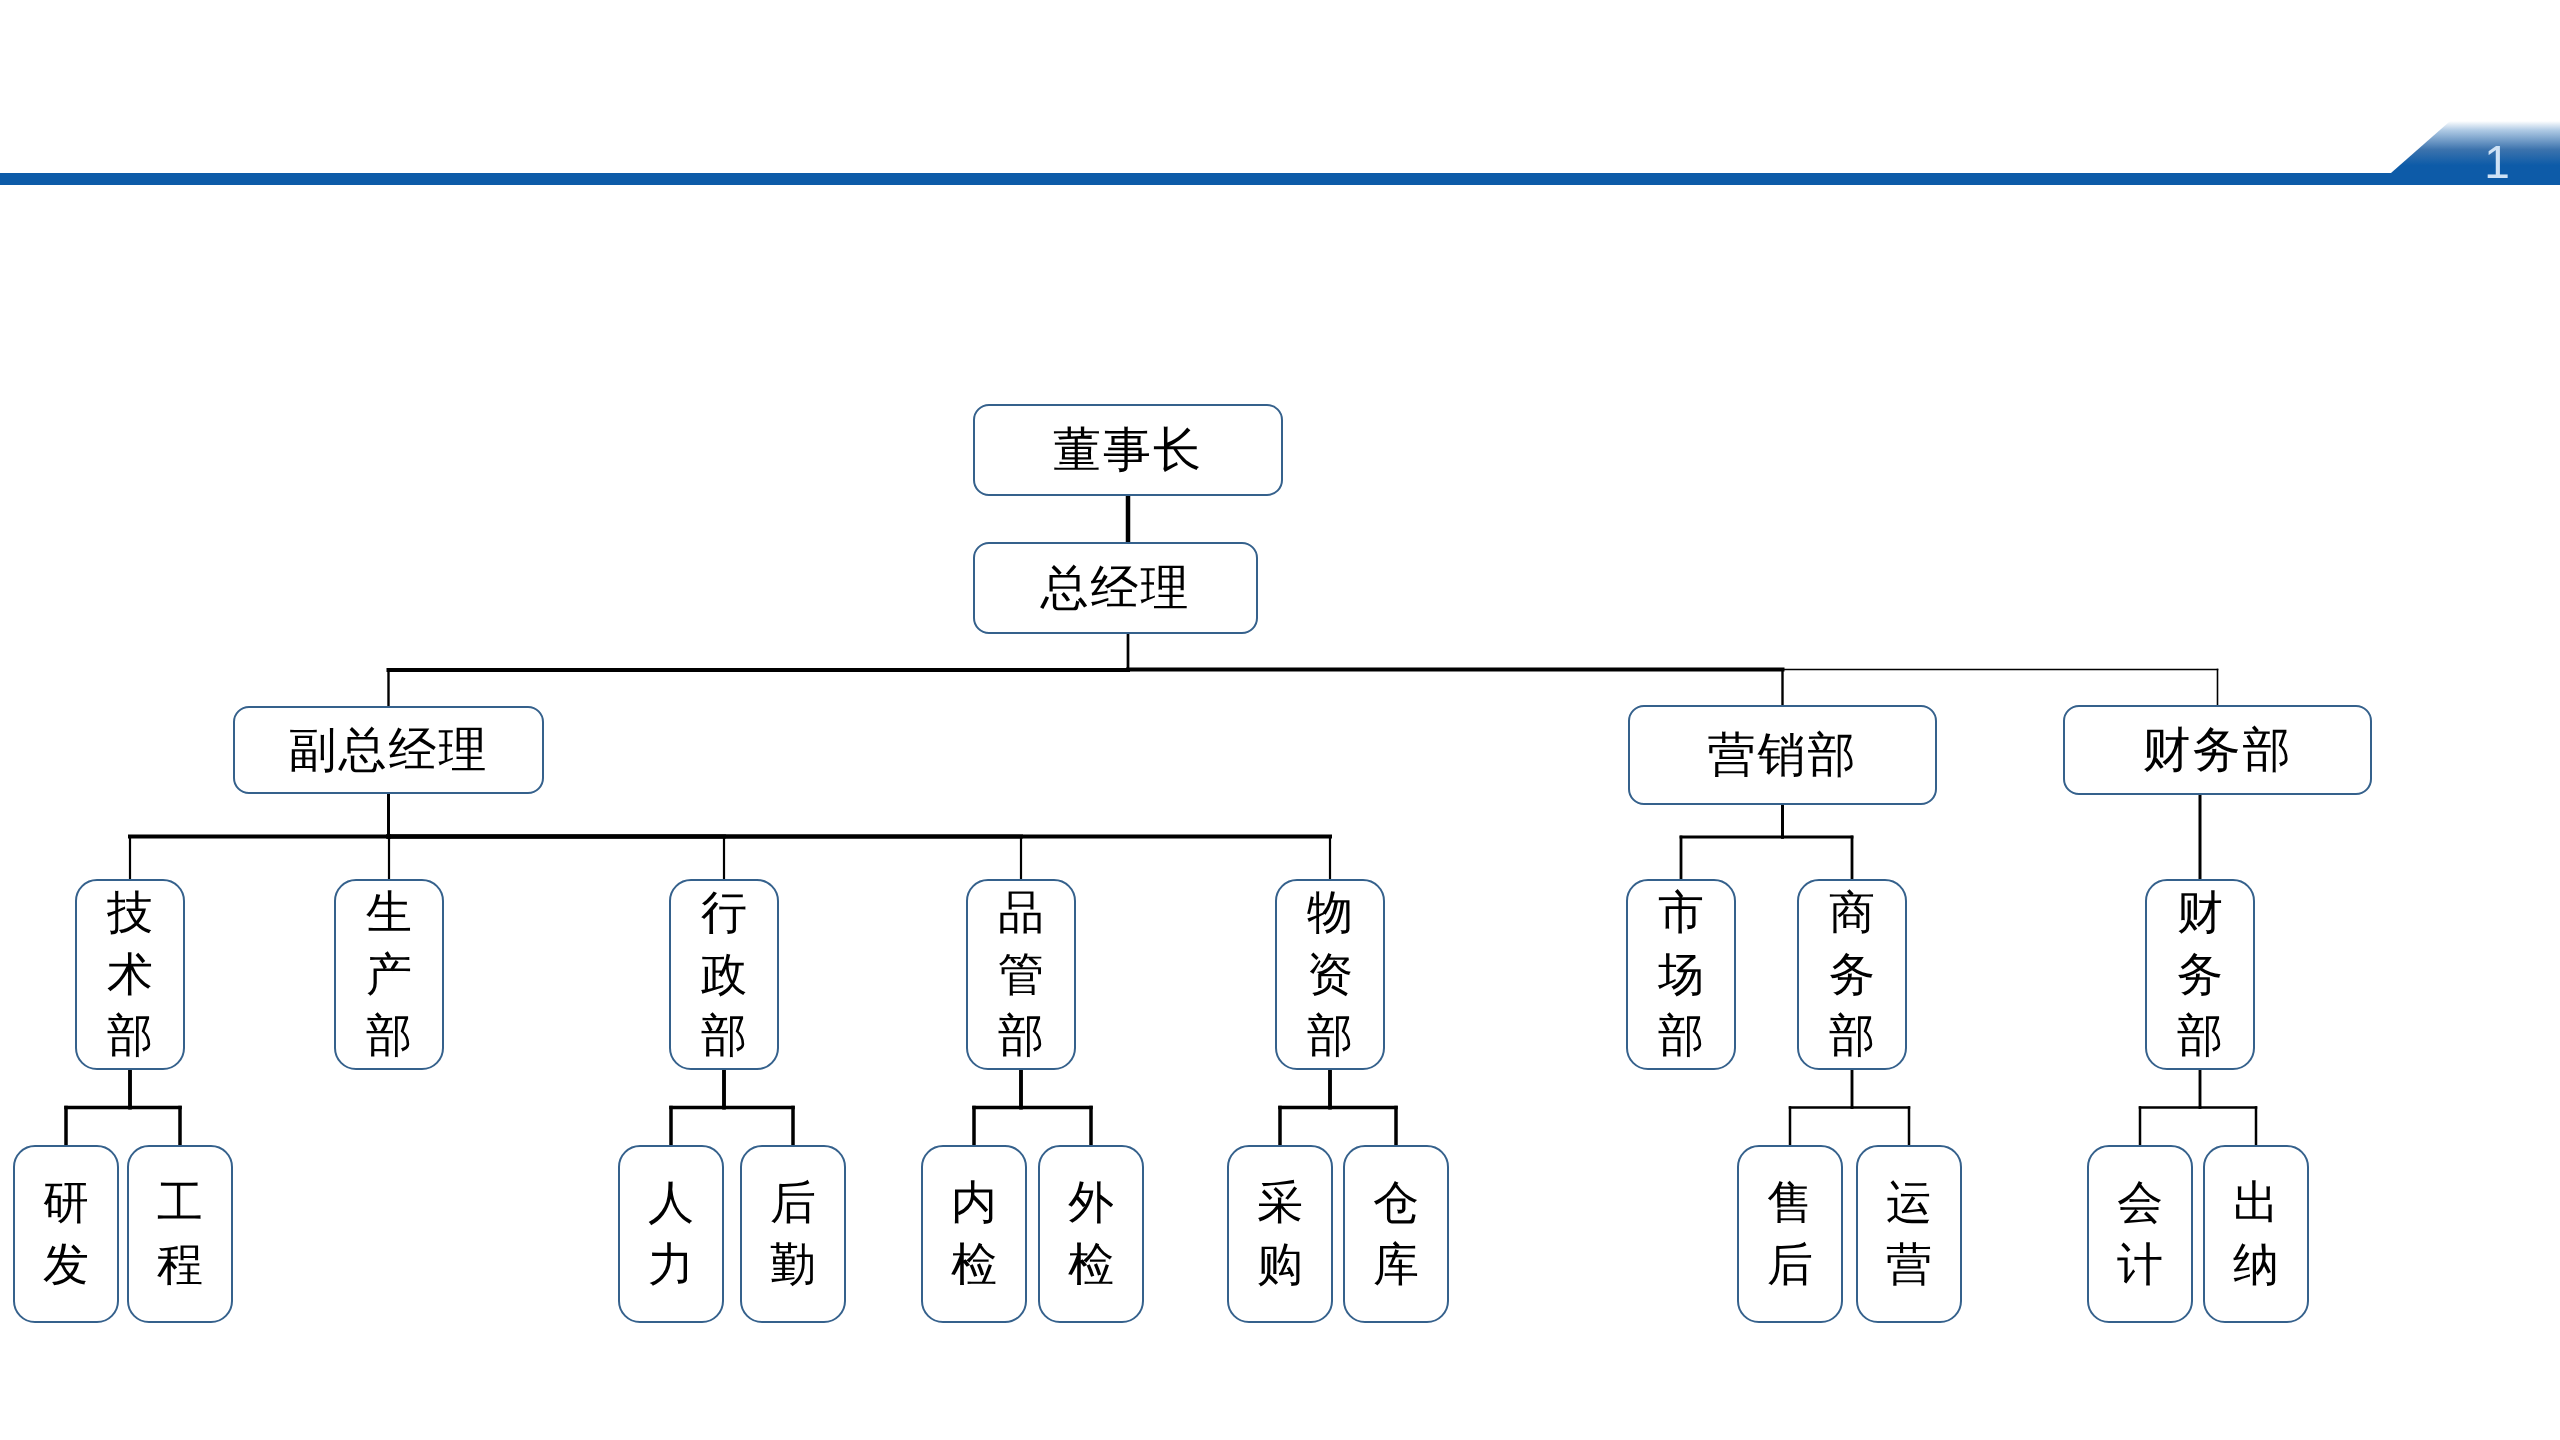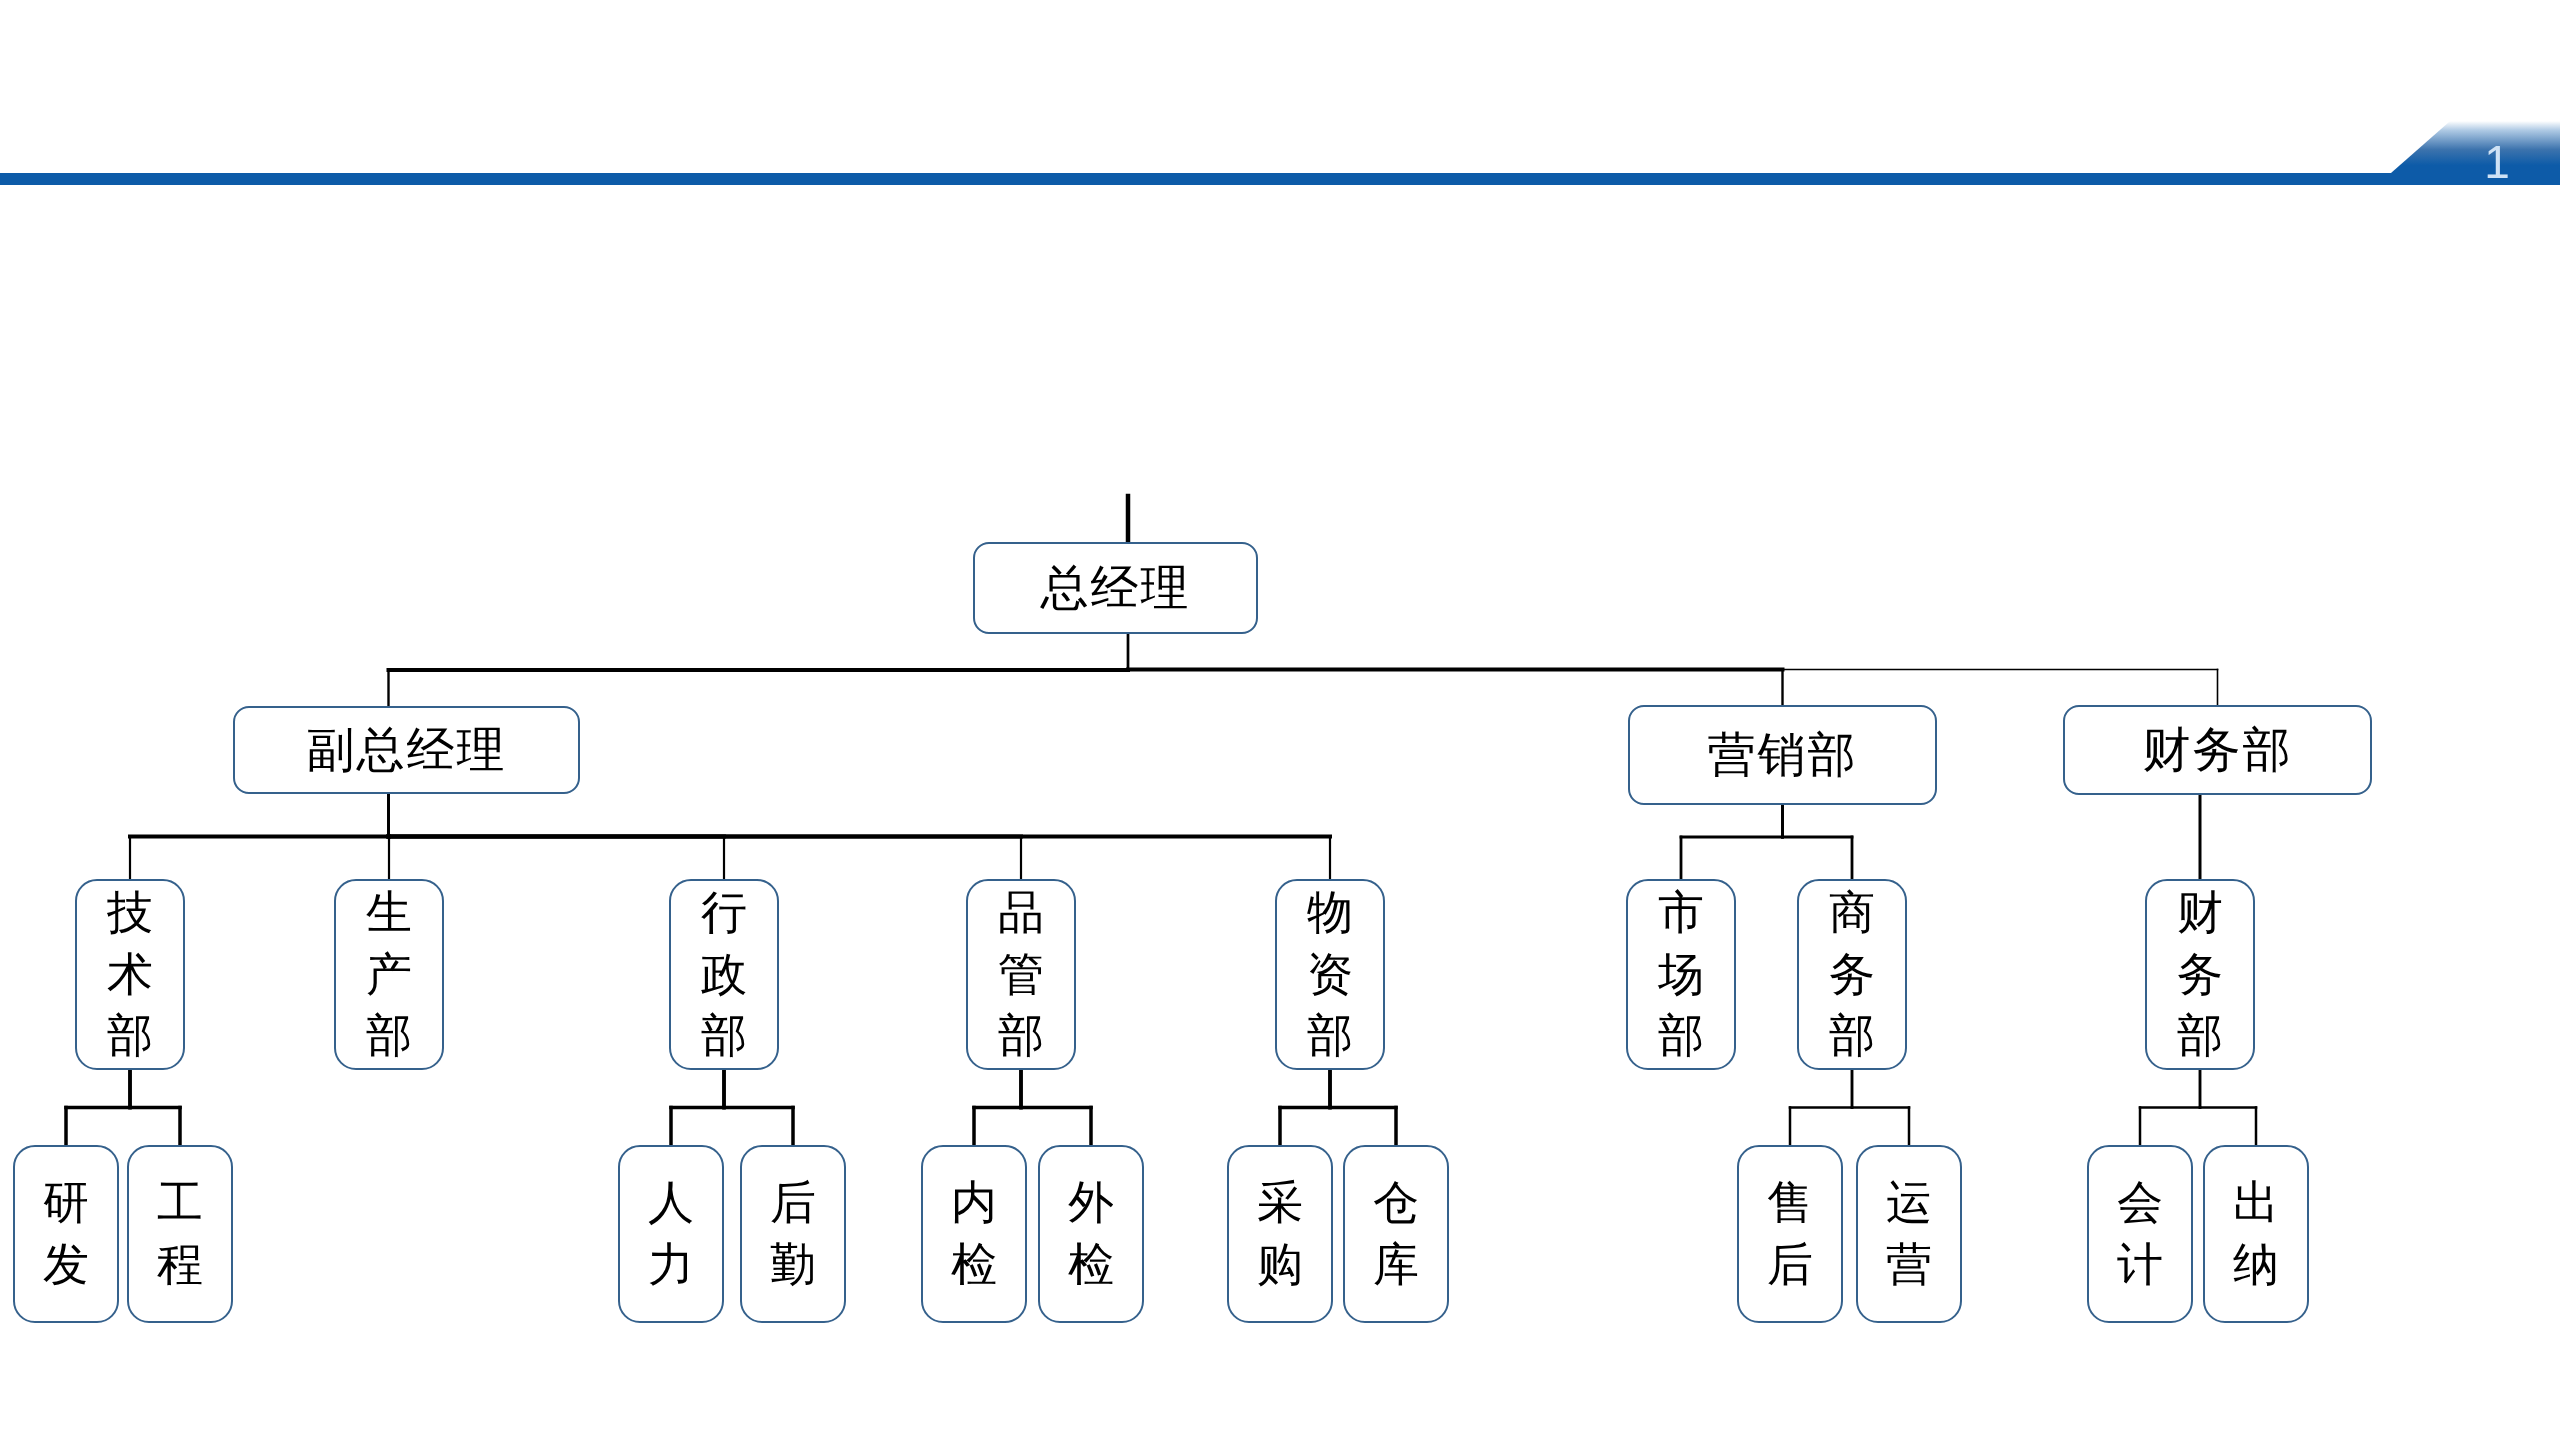--- a/index.html
+++ b/index.html
@@ -103,22 +103,23 @@
       <path d="M1852 1107.5 L1909 1107.5" stroke="#000000" stroke-width="2.5" stroke-linecap="square" fill="none"></path>
       <path d="M1909 1107.5 L1909 1145" stroke="#000000" stroke-width="2.5" stroke-linecap="square" fill="none"></path>
       <path d="M2200 1070 L2200 1107.5" stroke="#000000" stroke-width="2.5" stroke-linecap="square" fill="none"></path>
       <path d="M2200 1107.5 L2140 1107.5" stroke="#000000" stroke-width="2.5" stroke-linecap="square" fill="none"></path>
       <path d="M2140 1107.5 L2140 1145" stroke="#000000" stroke-width="2.5" stroke-linecap="square" fill="none"></path>
       <path d="M2200 1070 L2200 1107.5" stroke="#000000" stroke-width="2.5" stroke-linecap="square" fill="none"></path>
       <path d="M2200 1107.5 L2256 1107.5" stroke="#000000" stroke-width="2.5" stroke-linecap="square" fill="none"></path>
       <path d="M2256 1107.5 L2256 1145" stroke="#000000" stroke-width="2.5" stroke-linecap="square" fill="none"></path>
     </svg>
 
+  <div class="node node-h" style="left: 973px; top: 404px; width: 310px; height: 92px; border-color: rgb(53, 97, 140);">董事长</div>
   <div class="node node-h" style="left: 973px; top: 542px; width: 285px; height: 92px; border-color: rgb(53, 97, 140);">总经理</div>
-  <div class="node node-h" style="left: 233px; top: 706px; width: 347px; height: 88px; border-color: rgb(53, 97, 140);">副总经理</div>
+  <div class="node node-h" style="left: 233px; top: 706px; width: 311px; height: 88px; border-color: rgb(53, 97, 140);">副总经理</div>
   <div class="node node-h" style="left: 1628px; top: 705px; width: 309px; height: 100px; border-color: rgb(53, 97, 140);">营销部</div>
   <div class="node node-h" style="left: 2063px; top: 705px; width: 309px; height: 90px; border-color: rgb(53, 97, 140);">财务部</div>
 
   <div class="node node-v" style="left: 75px; top: 879px; width: 110px; height: 191px; border-color: rgb(53, 97, 140);">技
 术
 部</div>
   <div class="node node-v" style="left: 334px; top: 879px; width: 110px; height: 191px; border-color: rgb(53, 97, 140);">生
 产
 部</div>
   <div class="node node-v" style="left: 669px; top: 879px; width: 110px; height: 191px; border-color: rgb(53, 97, 140);">行

